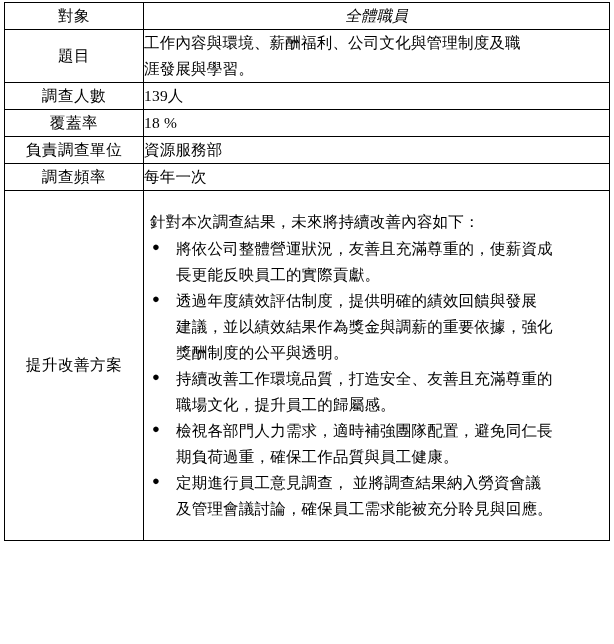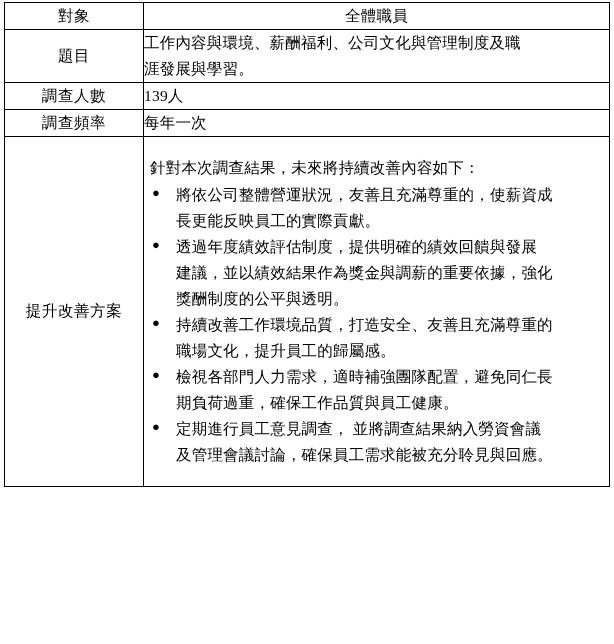--- a/index.html
+++ b/index.html
@@ -55,20 +55,21 @@
     text-align: left;
     font-family: "Liberation Serif", "DejaVu Serif", serif;
     font-size: 15.5px;
     line-height: 1.68;
     padding: 2px 2px 2px 6px;
     letter-spacing: 0.2px;
   }
   td.value.center {
     text-align: center;
     padding-left: 0;
+    font-style: italic;
   }
 
   
   tr.r-target    td { height: 23px; }
   tr.r-topic     td { height: 51px; }
   tr.r-count     td { height: 24px; margin-left: 16px; }
   tr.r-coverage  td { height: 23px; }
   tr.r-unit      td { height: 24px; }
   tr.r-freq      td { height: 23px; margin-left: 6px; }
   tr.r-period    td { height: 24px; }
@@ -159,21 +160,37 @@
 
       <tr class="r-count">
         <td class="label">調查人數</td>
         <td class="value">
           <span class="value-block">
             <span class="line">139人</span>
           </span>
         </td>
       </tr>
 
-
+      <tr class="r-coverage">
+        <td class="label">覆蓋率</td>
+        <td class="value">
+          <span class="value-block">
+            <span class="line">18 %</span>
+          </span>
+        </td>
+      </tr>
+
+      <tr class="r-unit">
+        <td class="label">負責調查單位</td>
+        <td class="value">
+          <span class="value-block">
+            <span class="line">資源服務部</span>
+          </span>
+        </td>
+      </tr>
 
       <tr class="r-freq">
         <td class="label">調查頻率</td>
         <td class="value">
           <span class="value-block">
             <span class="line">每年一次</span>
           </span>
         </td>
       </tr>
 

